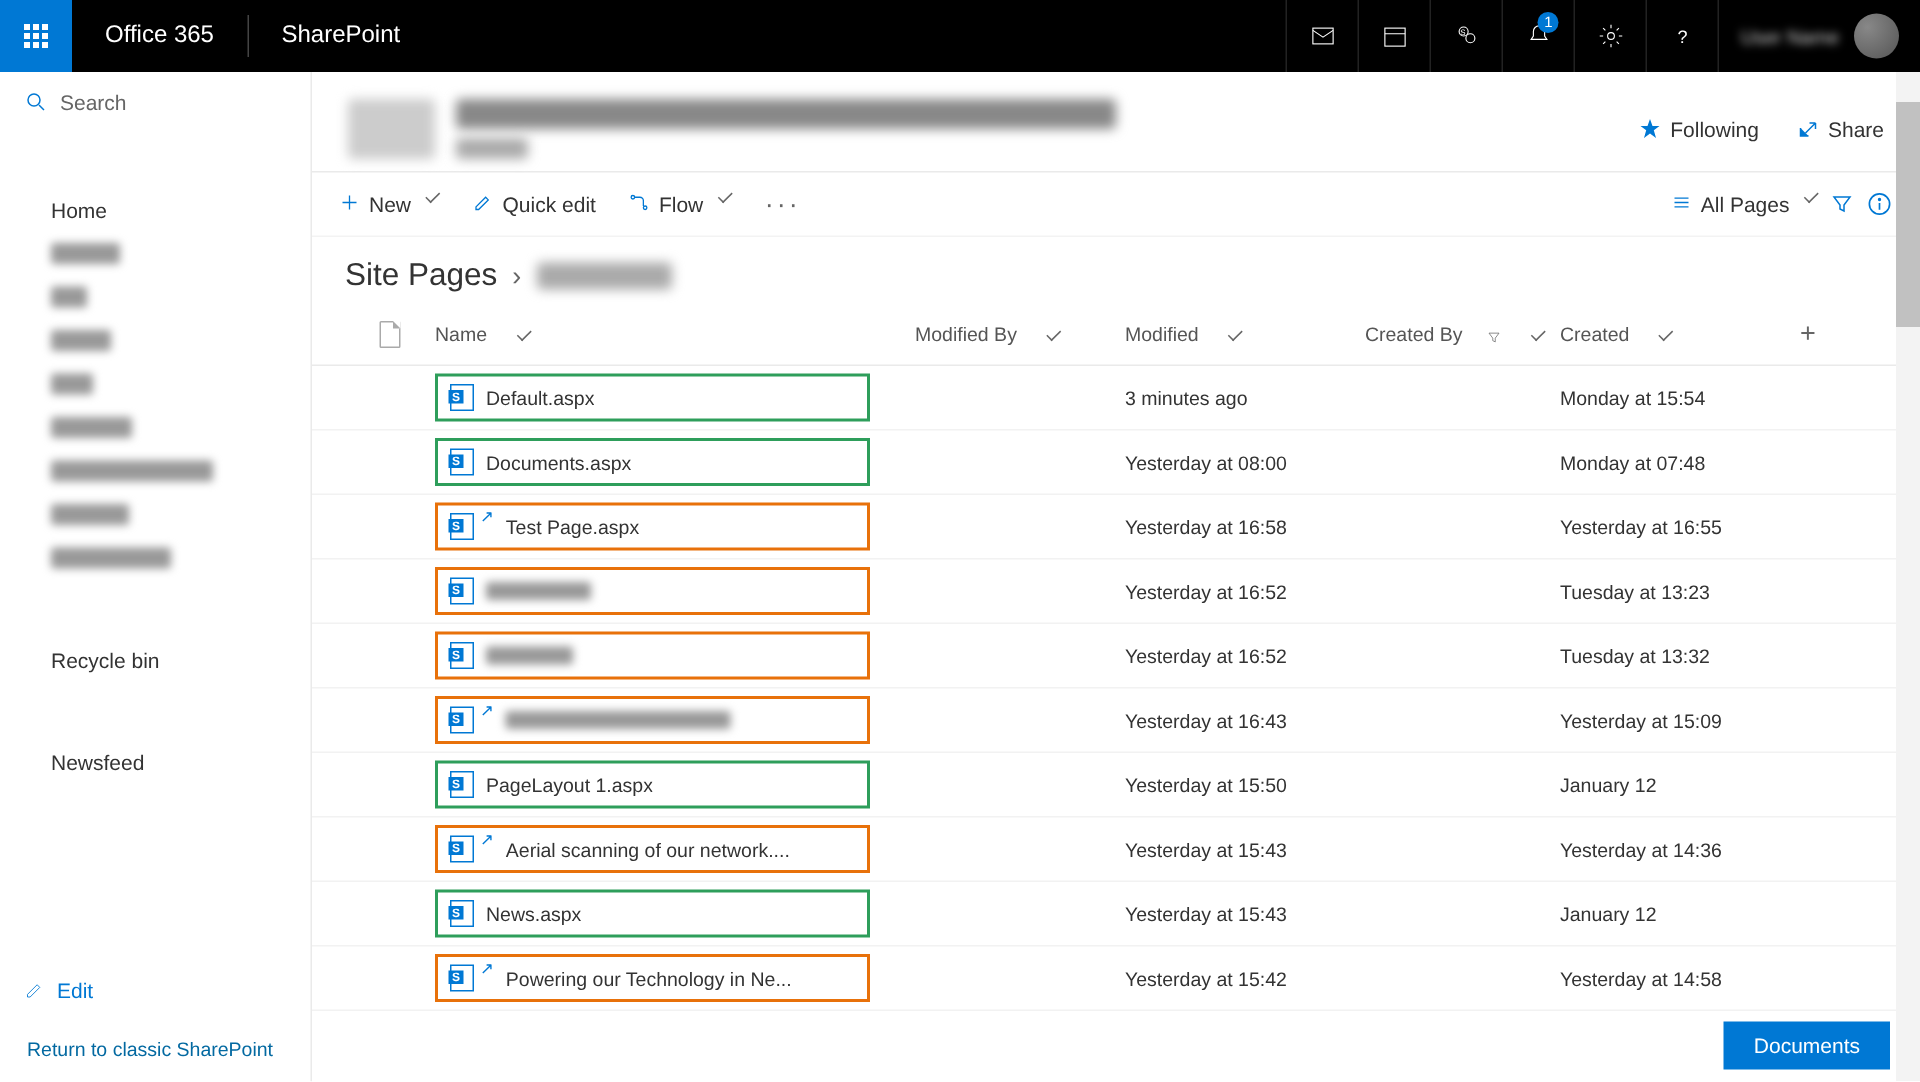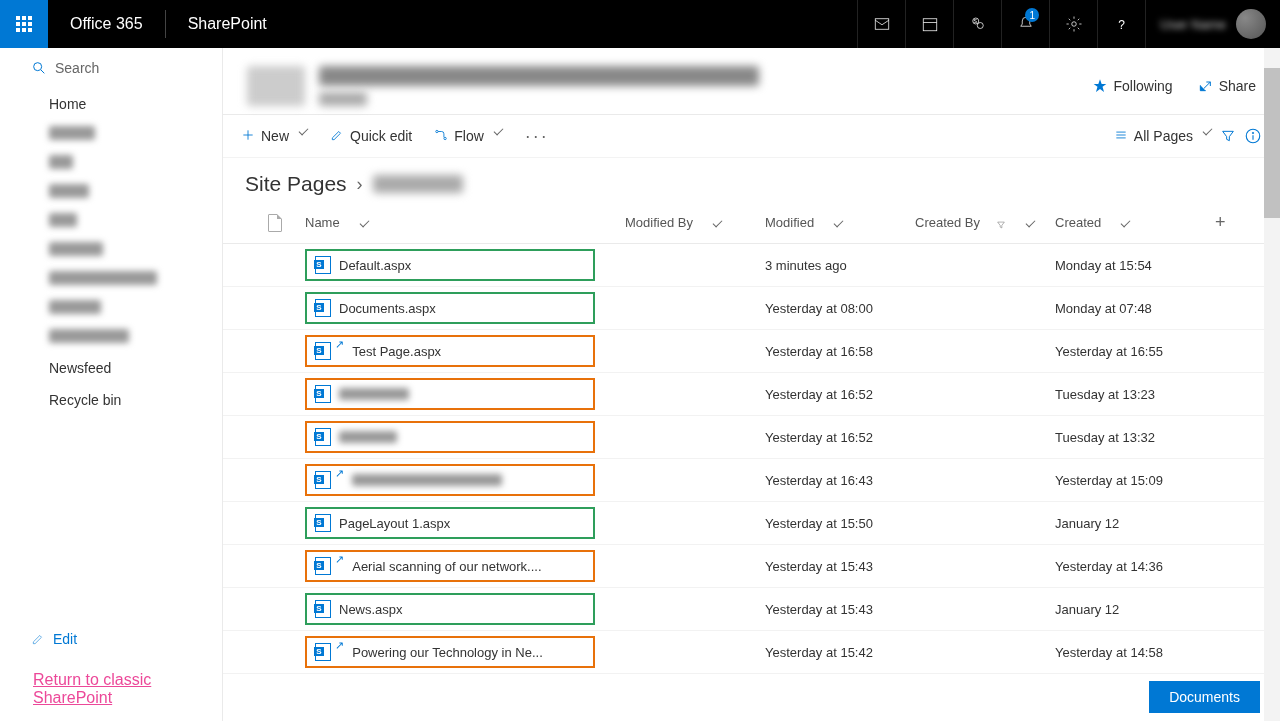--- a/index.html
+++ b/index.html
@@ -11,32 +11,32 @@
 .suite-title { padding: 0 22px; font-size: 16px; font-weight: 400; white-space: nowrap; }
 .suite-sep { width: 1px; height: 28px; background: #444; }
 .suite-right { margin-left: auto; display: flex; align-items: center; height: 48px; }
 .suite-btn { width: 48px; height: 48px; display: flex; align-items: center; justify-content: center; cursor: pointer; position: relative; border-left: 1px solid #222; }
 .suite-btn svg { fill: #fff; }
 .badge { position: absolute; top: 8px; right: 10px; background: #0078d4; color: #fff; border-radius: 50%; width: 14px; height: 14px; font-size: 10px; display: flex; align-items: center; justify-content: center; }
 .user { display: flex; align-items: center; padding: 0 14px; gap: 10px; border-left: 1px solid #222; height: 48px; }
 .user-name { filter: blur(3px); color: #ccc; font-size: 13px; }
 .avatar { width: 30px; height: 30px; border-radius: 50%; background: radial-gradient(circle at 30% 30%, #888, #555); }
 
-.layout { display: flex; height: calc(721px - 48px); padding-left: 15px; }
+.layout { display: flex; height: calc(721px - 48px); }
 .left-nav { width: 208px; border-right: 1px solid #eaeaea; display: flex; flex-direction: column; }
 .search-box { padding: 12px 16px; display: flex; align-items: center; gap: 8px; color: #666; cursor: text; }
 .search-box svg { stroke: #0078d4; fill: none; }
 .nav-list { flex: 1; overflow: hidden; }
-.nav-item { padding: 8px 16px 8px 34px; cursor: pointer; color: #333; }
+.nav-item { padding: 8px 16px 8px 34px; cursor: pointer; color: #333; margin-top: 36px; }
 .nav-item.news { padding-left: 34px; position: relative; }
 .nav-item.news::before { content: ""; position: absolute; left: 14px; top: 12px; width: 10px; height: 6px; border-left: 1px solid #666; border-bottom: 1px solid #666; transform: rotate(-45deg); }
 .nav-blur { padding: 6px 16px 6px 34px; }
 .nav-blur span { display: inline-block; height: 14px; background: #999; border-radius: 2px; filter: blur(3px); }
 .edit-link { padding: 10px 16px; display: flex; align-items: center; gap: 8px; color: #0078d4; cursor: pointer; }
-.classic-link { padding: 14px 18px; color: #ec4899; font-size: 16px; cursor: pointer; text-decoration: underline; }
+.classic-link { padding: 14px 18px; color: #0369a1; font-size: 13px; cursor: pointer; }
 
 .main { flex: 1; display: flex; flex-direction: column; position: relative; overflow: hidden; }
 .site-header { padding: 18px 24px 8px 24px; display: flex; align-items: center; }
 .site-logo { width: 58px; height: 40px; background: #ccc; border-radius: 3px; filter: blur(4px); margin-right: 14px; }
 .site-text .t1 { height: 20px; background: #888; width: 440px; filter: blur(4px); border-radius: 3px; margin-bottom: 6px; }
 .site-text .t2 { height: 14px; background: #aaa; width: 48px; filter: blur(4px); border-radius: 3px; }
 .site-actions { margin-left: auto; display: flex; gap: 24px; align-items: center; color: #333; }
 .site-action { display: flex; align-items: center; gap: 6px; cursor: pointer; }
 .site-action svg { fill: #0078d4; }
 
@@ -49,21 +49,21 @@
 .breadcrumb { padding: 14px 22px 6px 22px; font-size: 21px; color: #333; display: flex; align-items: center; gap: 10px; }
 .breadcrumb .bc-blur { height: 18px; width: 90px; background: #aaa; filter: blur(4px); border-radius: 3px; }
 .bc-chev { font-size: 18px; color: #666; }
 
 .grid { flex: 1; overflow-y: auto; overflow-x: hidden; }
 .grid-head { display: flex; align-items: center; padding: 10px 22px; color: #555; font-size: 13px; border-bottom: 1px solid #eaeaea; }
 .col-icon { width: 60px; display:flex; justify-content:center;}
 .col-name { width: 320px; }
 .col-modby { width: 140px; }
 .col-mod { width: 150px; }
-.col-crby { width: 140px; }
+.col-crby { width: 140px; justify-content: center; }
 .col-cr { width: 160px; }
 .col-head { display: flex; align-items: center; gap: 16px; }
 .col-add { width: 30px; color: #666; font-size: 18px; cursor: pointer; }
 
 .row { display: flex; align-items: center; padding: 5px 22px; border-bottom: 1px solid #f2f2f2; font-size: 13px; color: #333; }
 .name-box { display: flex; align-items: center; gap: 8px; padding: 5px 8px; width: 290px; border: 2px solid; }
 .name-box.green { border-color: #2e9e5b; }
 .name-box.orange { border-color: #e8710a; }
 .file-icon { width: 16px; height: 18px; background: linear-gradient(#fff,#fff); border: 1px solid #0078d4; position: relative; }
 .file-icon::before { content: "S"; position: absolute; left: -2px; top: 3px; background: #0078d4; color: #fff; font-size: 8px; width: 10px; text-align: center; font-weight: bold;}
@@ -162,22 +162,22 @@
       <div id="nav-blurs">
           <div class="nav-blur"><span style="width:46px"></span></div>
           <div class="nav-blur"><span style="width:24px"></span></div>
           <div class="nav-blur"><span style="width:40px"></span></div>
           <div class="nav-blur"><span style="width:28px"></span></div>
           <div class="nav-blur"><span style="width:54px"></span></div>
           <div class="nav-blur"><span style="width:108px"></span></div>
           <div class="nav-blur"><span style="width:52px"></span></div>
           <div class="nav-blur"><span style="width:80px"></span></div>
         </div>
+      <div class="nav-item">Recycle bin</div>
       <div class="nav-item">Newsfeed</div>
-      <div class="nav-item">Recycle bin</div>
     </div>
     <div class="edit-link">
       <svg width="14" height="14" viewBox="0 0 24 24">
           <path d="M4 17l11-11 3 3L7 20H4v-3z" stroke="#0078d4" fill="none"></path>
         </svg>
       <span>Edit</span>
     </div>
     <div class="classic-link">Return to classic SharePoint</div>
   </div>
 

